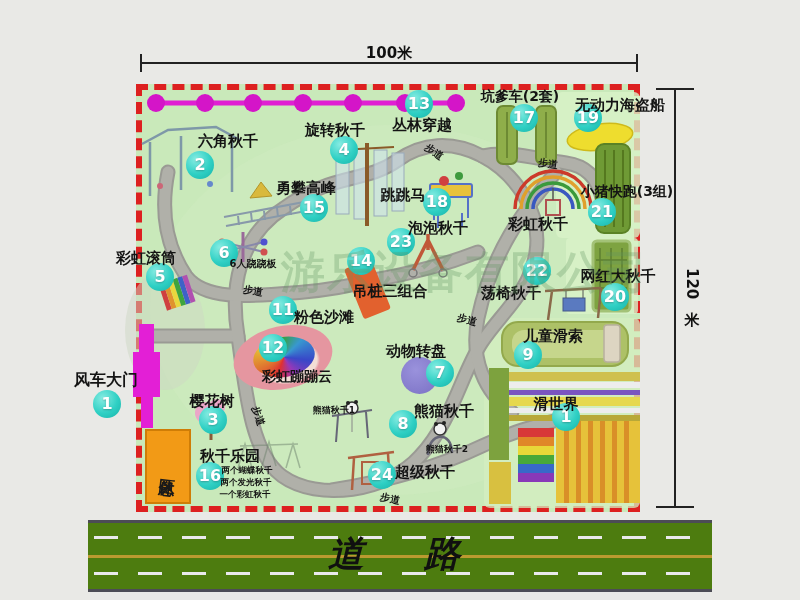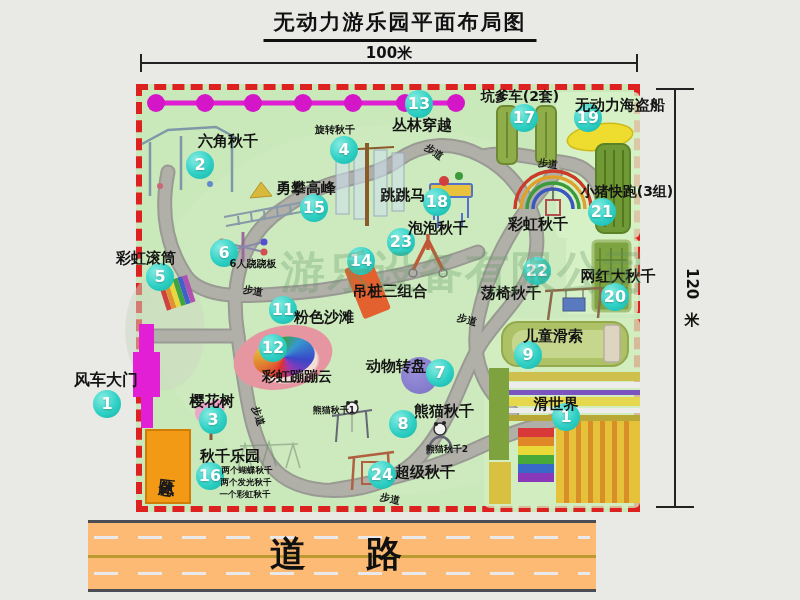--- a/index.html
+++ b/index.html
@@ -49,35 +49,34 @@
          background:radial-gradient(circle at 35% 30%,#86ece2 0%,#2fd0c4 55%,#17b2a8 100%);
          color:#fff;font-weight:700;font-size:16px;line-height:28px;text-align:center;z-index:5;
          text-shadow:0 1px 2px rgba(0,0,0,.25);}
   .map-label{position:absolute;transform:translate(-50%,-50%);font-weight:700;color:#141414;
              white-space:nowrap;z-index:5;}
   
   .wm{position:absolute;transform:translate(-50%,-50%);font-weight:700;white-space:nowrap;z-index:6;pointer-events:none;}
   #wm-company{left:465px;top:272px;font-size:44px;color:rgba(95,150,95,.30);letter-spacing:2px;text-align:center;}
   #wm-phone{left:412px;top:319px;font-size:36px;color:rgba(80,115,195,.38);letter-spacing:1px;}
   
-  #road{position:absolute;left:88px;top:520px;width:508px;height:72px;background:#fdba74;
-        border-top:3px solid #4c4c55;border-bottom:3px solid #4c4c55;box-sizing:border-box;z-index:2;}
+  #road{position:absolute;left:88px;top:520px;width:624px;height:72px;background:#4d7c0f;
+        border-top:3px solid #4c4c55;border-bottom:3px solid #4c4c55;box-sizing:border-box;z-index:2;font-style:italic;}
   .lane-dash{position:absolute;left:6px;right:6px;height:3px;
         background:repeating-linear-gradient(90deg,#e9e9ec 0 24px,transparent 24px 44px);}
   #lane1{top:13px;} #lane2{top:49px;}
   #lane-yellow{position:absolute;left:0;right:0;top:32px;height:3px;background:#bb9a30;}
   #road-label{position:absolute;left:50%;top:50%;transform:translate(-50%,-54%);
         font-size:36px;font-weight:700;color:#101010;letter-spacing:12px;z-index:3;white-space:nowrap;}
 </style>
 </head>
 <body>
 
 <div id="canvas">
 
-  <div id="title">无动力游乐园平面布局图</div>
 
   <div id="dim-top" class="dimline"></div>
   <div id="dim-top-label">100米</div>
   <div id="dim-right" class="dimline"></div>
   <div id="dim-right-label">120米</div>
 
   <div id="map"></div>
 
   <svg id="ov" width="800" height="600" viewBox="0 0 800 600">
 
@@ -290,27 +289,27 @@
   </div>
 
   <div id="marker-layer">
       <div class="badge" style="left: 107px; top: 404px;">1</div>
       <div class="map-label" style="left: 106px; top: 380px; font-size: 16px;">风车大门</div>
       <div class="badge" style="left: 200px; top: 165px;">2</div>
       <div class="map-label" style="left: 228px; top: 141px; font-size: 15px;">六角秋千</div>
       <div class="badge" style="left: 213px; top: 420px;">3</div>
       <div class="map-label" style="left: 212px; top: 401px; font-size: 15px;">樱花树</div>
       <div class="badge" style="left: 344px; top: 150px;">4</div>
-      <div class="map-label" style="left: 335px; top: 130px; font-size: 10px;">旋转秋千</div>
+      <div class="map-label" style="left: 335px; top: 130px; font-size: 15px;">旋转秋千</div>
       <div class="badge" style="left: 160px; top: 277px;">5</div>
       <div class="map-label" style="left: 146px; top: 258px; font-size: 15px; text-align: center;">彩虹滚筒</div>
       <div class="badge" style="left: 224px; top: 253px;">6</div>
       <div class="map-label" style="left: 253px; top: 264px; font-size: 10px;">6人跷跷板</div>
       <div class="badge" style="left: 440px; top: 373px;">7</div>
-      <div class="map-label" style="left: 396px; top: 351px; font-size: 15px; margin-top: 15px;">动物转盘</div>
+      <div class="map-label" style="left: 416px; top: 351px; font-size: 15px;">动物转盘</div>
       <div class="badge" style="left: 403px; top: 424px;">8</div>
       <div class="map-label" style="left: 444px; top: 411px; font-size: 15px;">熊猫秋千</div>
       <div class="badge" style="left: 528px; top: 355px;">9</div>
       <div class="map-label" style="left: 553px; top: 336px; font-size: 15px;">儿童滑索</div>
       <div class="badge" style="left: 566px; top: 417px;">1</div>
       <div class="map-label" style="left: 556px; top: 404px; font-size: 15px;">滑世界</div>
       <div class="badge" style="left: 283px; top: 310px;">11</div>
       <div class="map-label" style="left: 324px; top: 317px; font-size: 15px;">粉色沙滩</div>
       <div class="badge" style="left: 273px; top: 348px;">12</div>
       <div class="map-label" style="left: 297px; top: 377px; font-size: 14px;">彩虹蹦蹦云</div>

